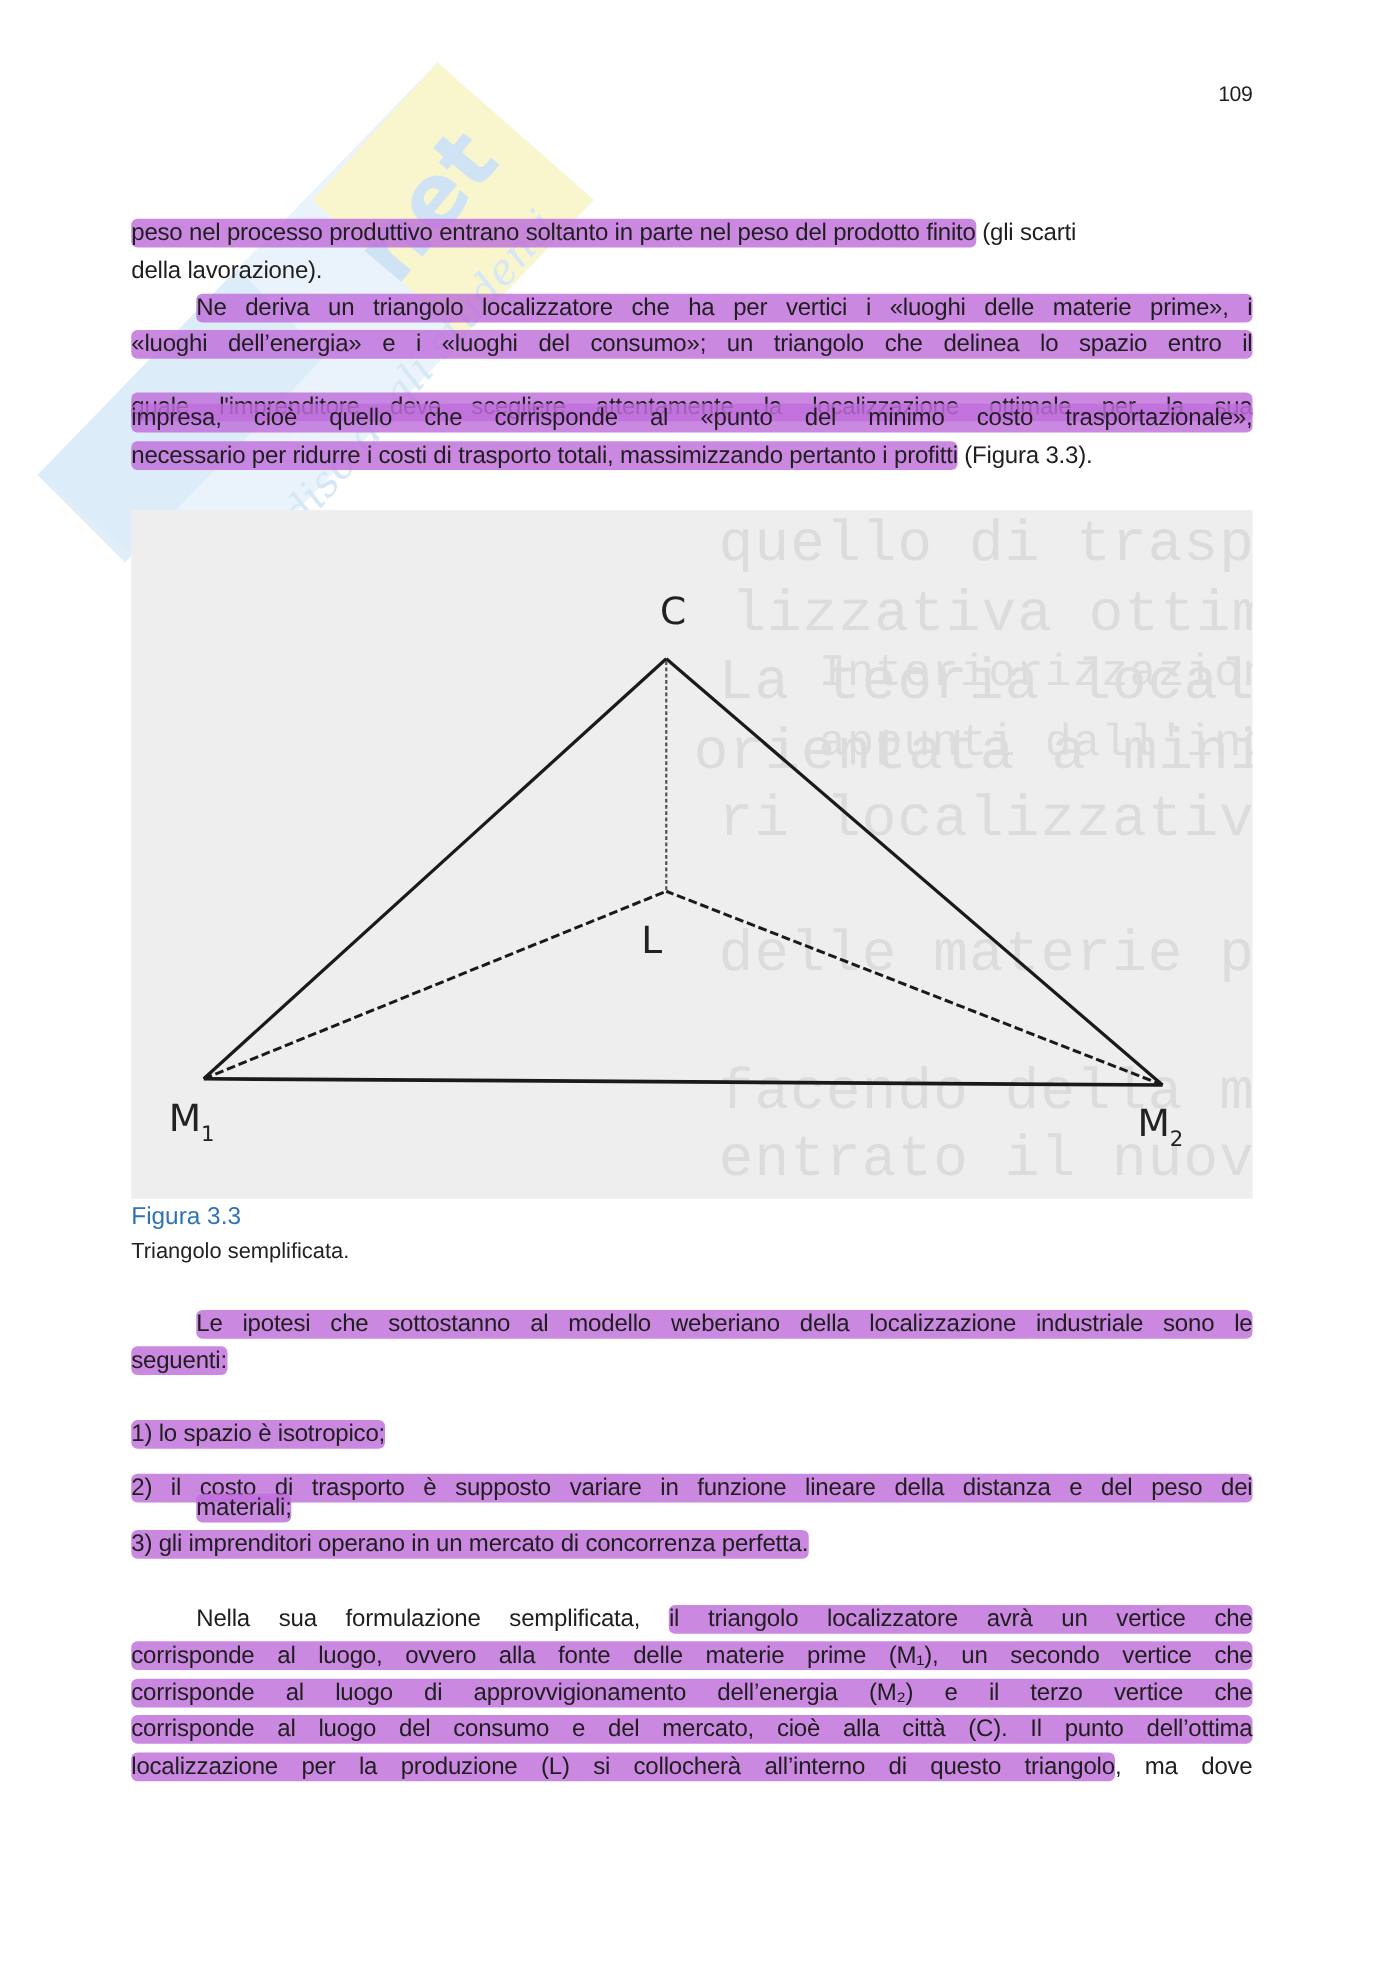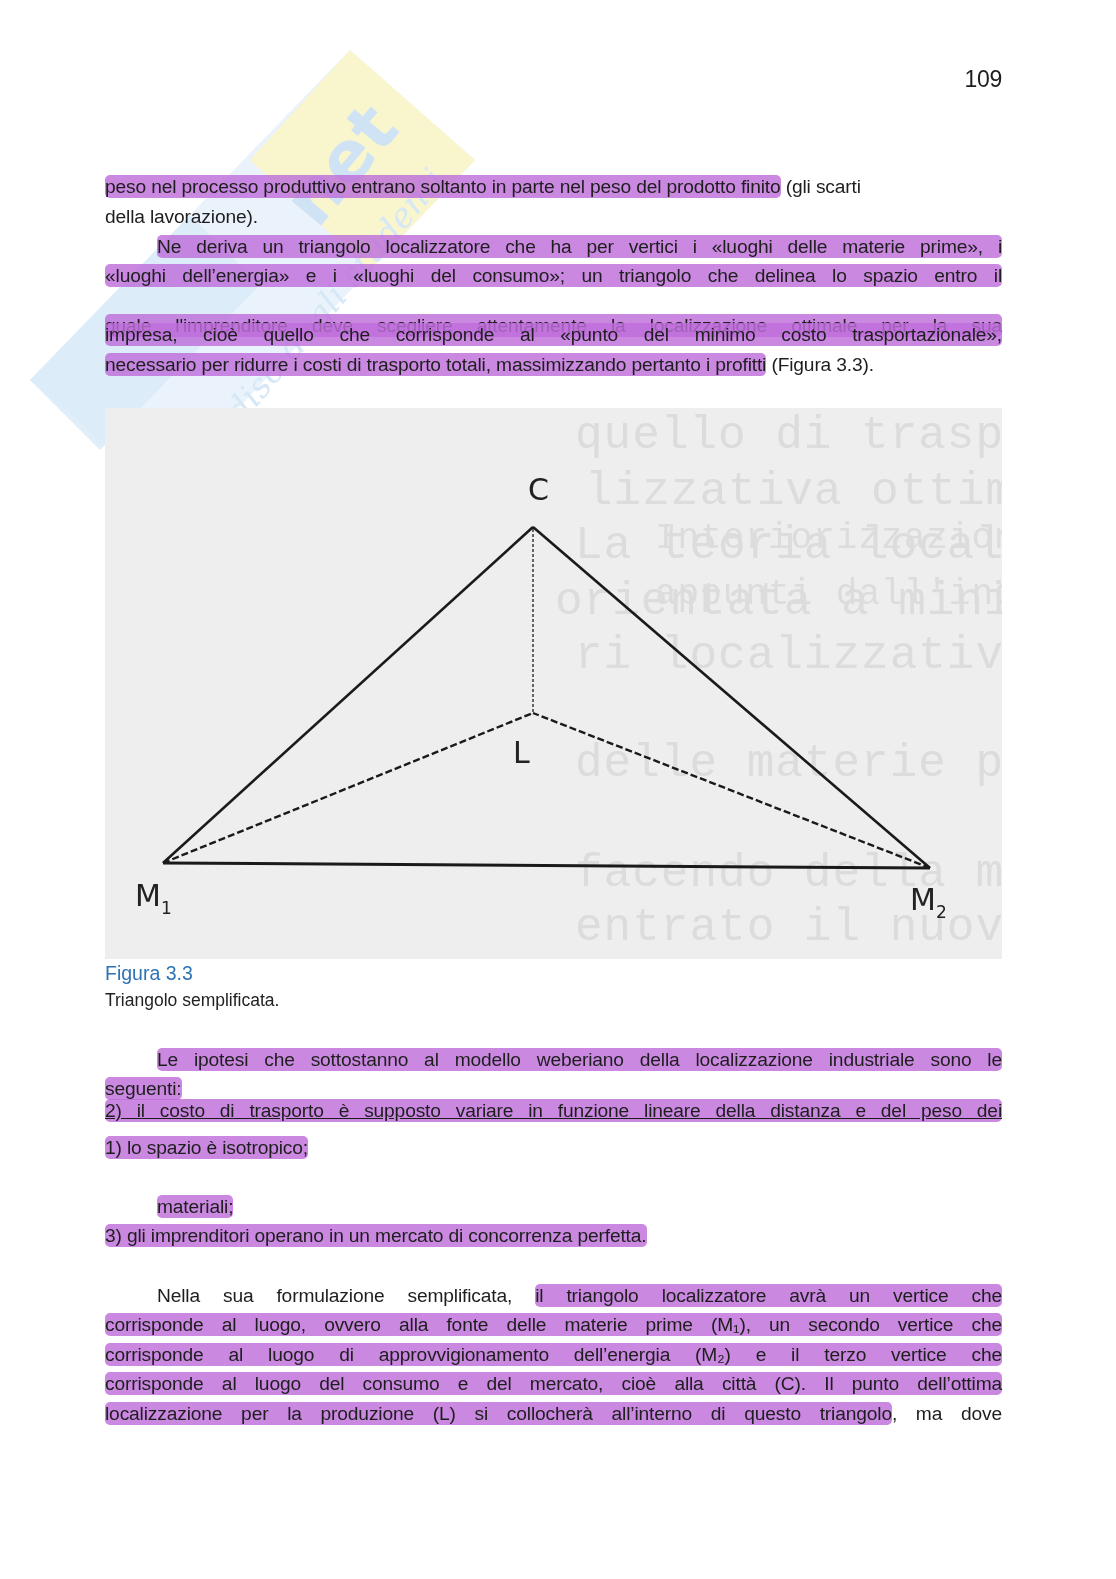--- a/index.html
+++ b/index.html
@@ -1,21 +1,21 @@
 <!DOCTYPE html>
 <html><head>
 <meta charset="utf-8">
 <style>
   html, body { margin: 0; padding: 0; background: #ffffff; }
   body { width: 1116px; height: 1579px; position: relative; overflow: hidden;
          font-family: "Liberation Sans", "DejaVu Sans", sans-serif; color: #1e1e1e; }
 
   .watermark { position: absolute; left: 20px; top: 40px; width: 470px; height: 480px; pointer-events: none; z-index: 0; }
 
-  .page-number { position: absolute; top: 66px; right: 114px; font-size: 23px; letter-spacing: -0.3px; z-index: 2; }
+  .page-number { position: absolute; top: 66px; right: 114px; font-size: 17px; letter-spacing: -0.3px; z-index: 2; }
 
   .line { position: absolute; left: 105px; width: 897px; height: 29px; font-size: 19.2px; line-height: 29px;
           white-space: nowrap; z-index: 2; letter-spacing: -0.15px; }
   .line.justify { text-align: justify; text-align-last: justify; }
   .line.indent { padding-left: 52px; box-sizing: border-box; }
   .line.hang { padding-left: 52px; box-sizing: border-box; }
   .hl { background: rgba(190, 110, 218, 0.82); border-radius: 5px; padding: 1px 0; box-decoration-break: clone; -webkit-box-decoration-break: clone; }
 
   .figure { position: absolute; left: 105px; top: 408px; width: 897px; height: 551px; background: #eeeeee; z-index: 1; overflow: hidden; }
   .figure svg { position: absolute; left: 0; top: 0; }
@@ -100,21 +100,21 @@
 <div class="line justify indent" style="top:1045px;">
   <span class="hl">Le ipotesi che sottostanno al modello weberiano della localizzazione industriale sono le</span>
 </div>
 <div class="line" style="top:1074px;">
   <span class="hl">seguenti:</span>
 </div>
 
 <div class="line" style="top:1133px;">
   <span class="hl">1) lo spazio è isotropico;</span>
 </div>
-<div class="line justify" style="top:1096px;text-decoration:underline;">
+<div class="line justify" style="top:1176px;">
   <span class="hl">2) il costo di trasporto è supposto variare in funzione lineare della distanza e del peso dei</span>
 </div>
 <div class="line hang" style="top:1192px;">
   <span class="hl">materiali;</span>
 </div>
 <div class="line" style="top:1221px;">
   <span class="hl">3) gli imprenditori operano in un mercato di concorrenza perfetta.</span>
 </div>
 
 <div class="line justify indent" style="top:1281px;">

